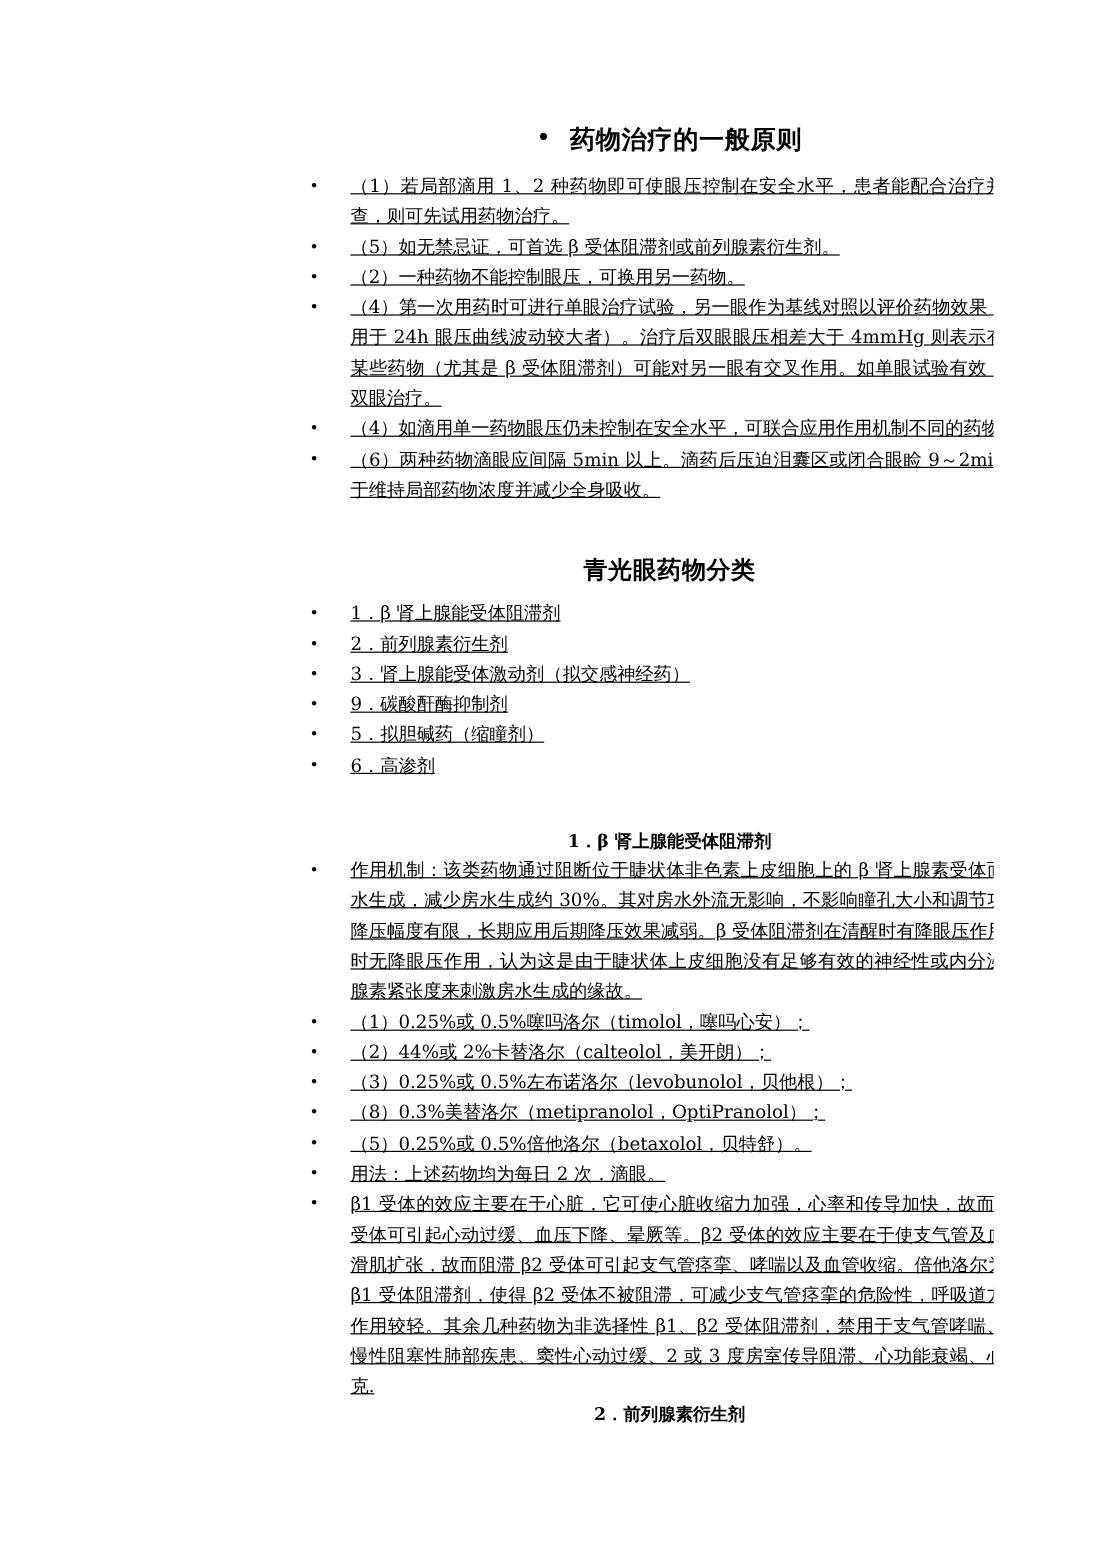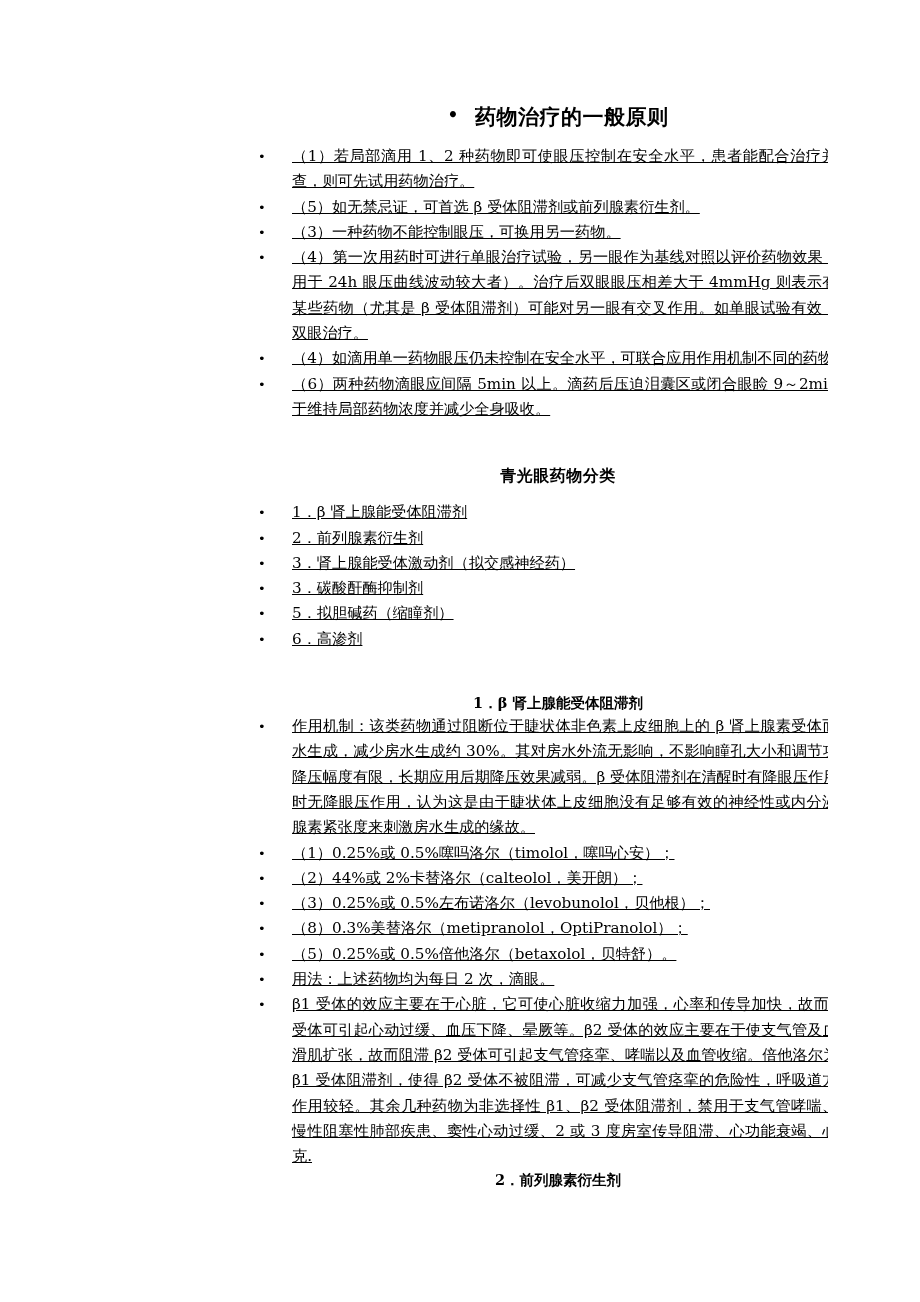--- a/index.html
+++ b/index.html
@@ -42,21 +42,21 @@
   }
   .h-main .tbullet {
     font-family: "DejaVu Sans", "Liberation Sans", sans-serif;
     font-size: 17px;
     vertical-align: 3px;
     margin-right: 16px;
   }
   .h-section {
     text-align: center;
     font-weight: bold;
-    font-size: 16px;
+    font-size: 20px;
     line-height: 28px;
     letter-spacing: 0.5px;
     margin: 0;
   }
   .h-sub {
     text-align: center;
     font-weight: bold;
     font-size: 14.5px;
     line-height: 22px;
     margin: 0;
@@ -112,21 +112,21 @@
       <li class="bitem">
         <span class="bullet">•</span>
         <span class="btext">（1）若局部滴用 1、2 种药物即可使眼压控制在安全水平，患者能配合治疗并定期复查，则可先试用药物治疗。</span>
       </li>
       <li class="bitem">
         <span class="bullet">•</span>
         <span class="btext">（5）如无禁忌证，可首选 β 受体阻滞剂或前列腺素衍生剂。</span>
       </li>
       <li class="bitem">
         <span class="bullet">•</span>
-        <span class="btext">（3）一种药物不能控制眼压，可换用另一药物。</span>
+        <span class="btext">（2）一种药物不能控制眼压，可换用另一药物。</span>
       </li>
       <li class="bitem">
         <span class="bullet">•</span>
         <span class="btext">（4）第一次用药时可进行单眼治疗试验，另一眼作为基线对照以评价药物效果（特别适用于 24h 眼压曲线波动较大者）。治疗后双眼眼压相差大于 4mmHg 则表示有效。但某些药物（尤其是 β 受体阻滞剂）可能对另一眼有交叉作用。如单眼试验有效，再开始双眼治疗。</span>
       </li>
       <li class="bitem">
         <span class="bullet">•</span>
         <span class="btext">（4）如滴用单一药物眼压仍未控制在安全水平，可联合应用作用机制不同的药物。</span>
       </li>
       <li class="bitem">
@@ -149,21 +149,21 @@
       <li class="bitem num-item">
         <span class="bullet">•</span>
         <span class="btext">2．前列腺素衍生剂</span>
       </li>
       <li class="bitem num-item">
         <span class="bullet">•</span>
         <span class="btext">3．肾上腺能受体激动剂（拟交感神经药）</span>
       </li>
       <li class="bitem num-item">
         <span class="bullet">•</span>
-        <span class="btext">3．碳酸酐酶抑制剂</span>
+        <span class="btext">9．碳酸酐酶抑制剂</span>
       </li>
       <li class="bitem num-item">
         <span class="bullet">•</span>
         <span class="btext">5．拟胆碱药（缩瞳剂）</span>
       </li>
       <li class="bitem num-item">
         <span class="bullet">•</span>
         <span class="btext">6．高渗剂</span>
       </li>
     </ul>

